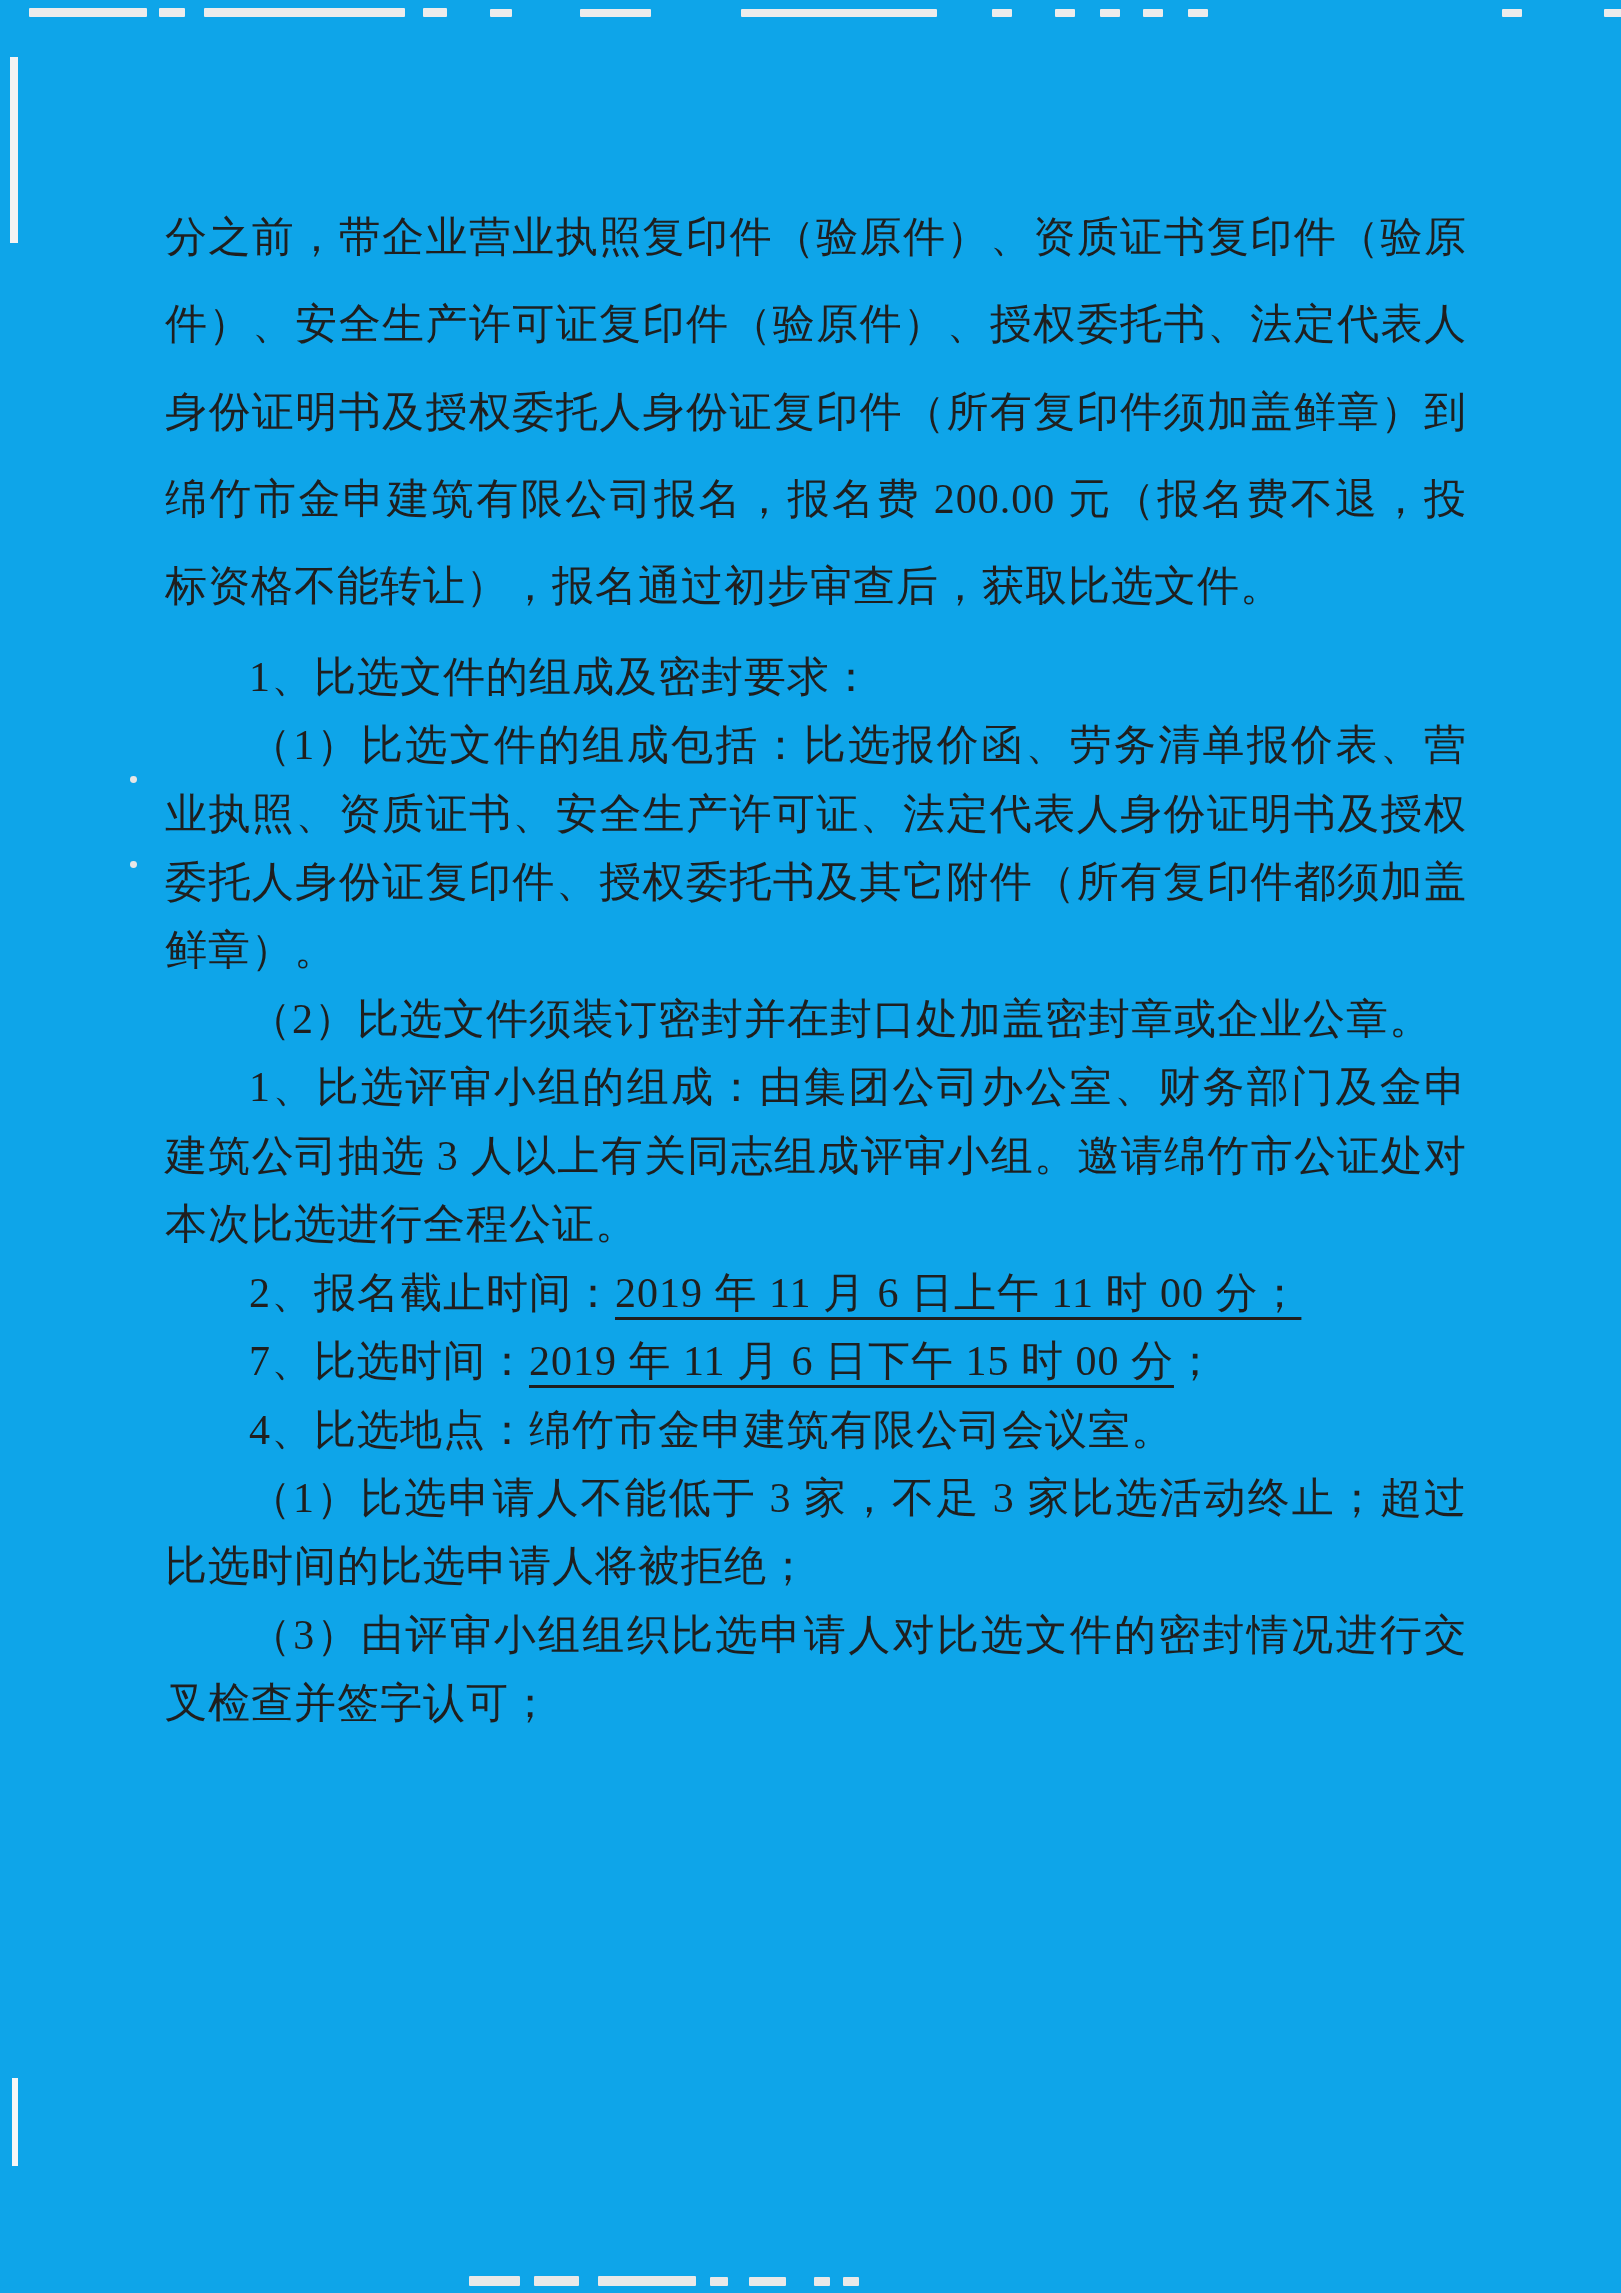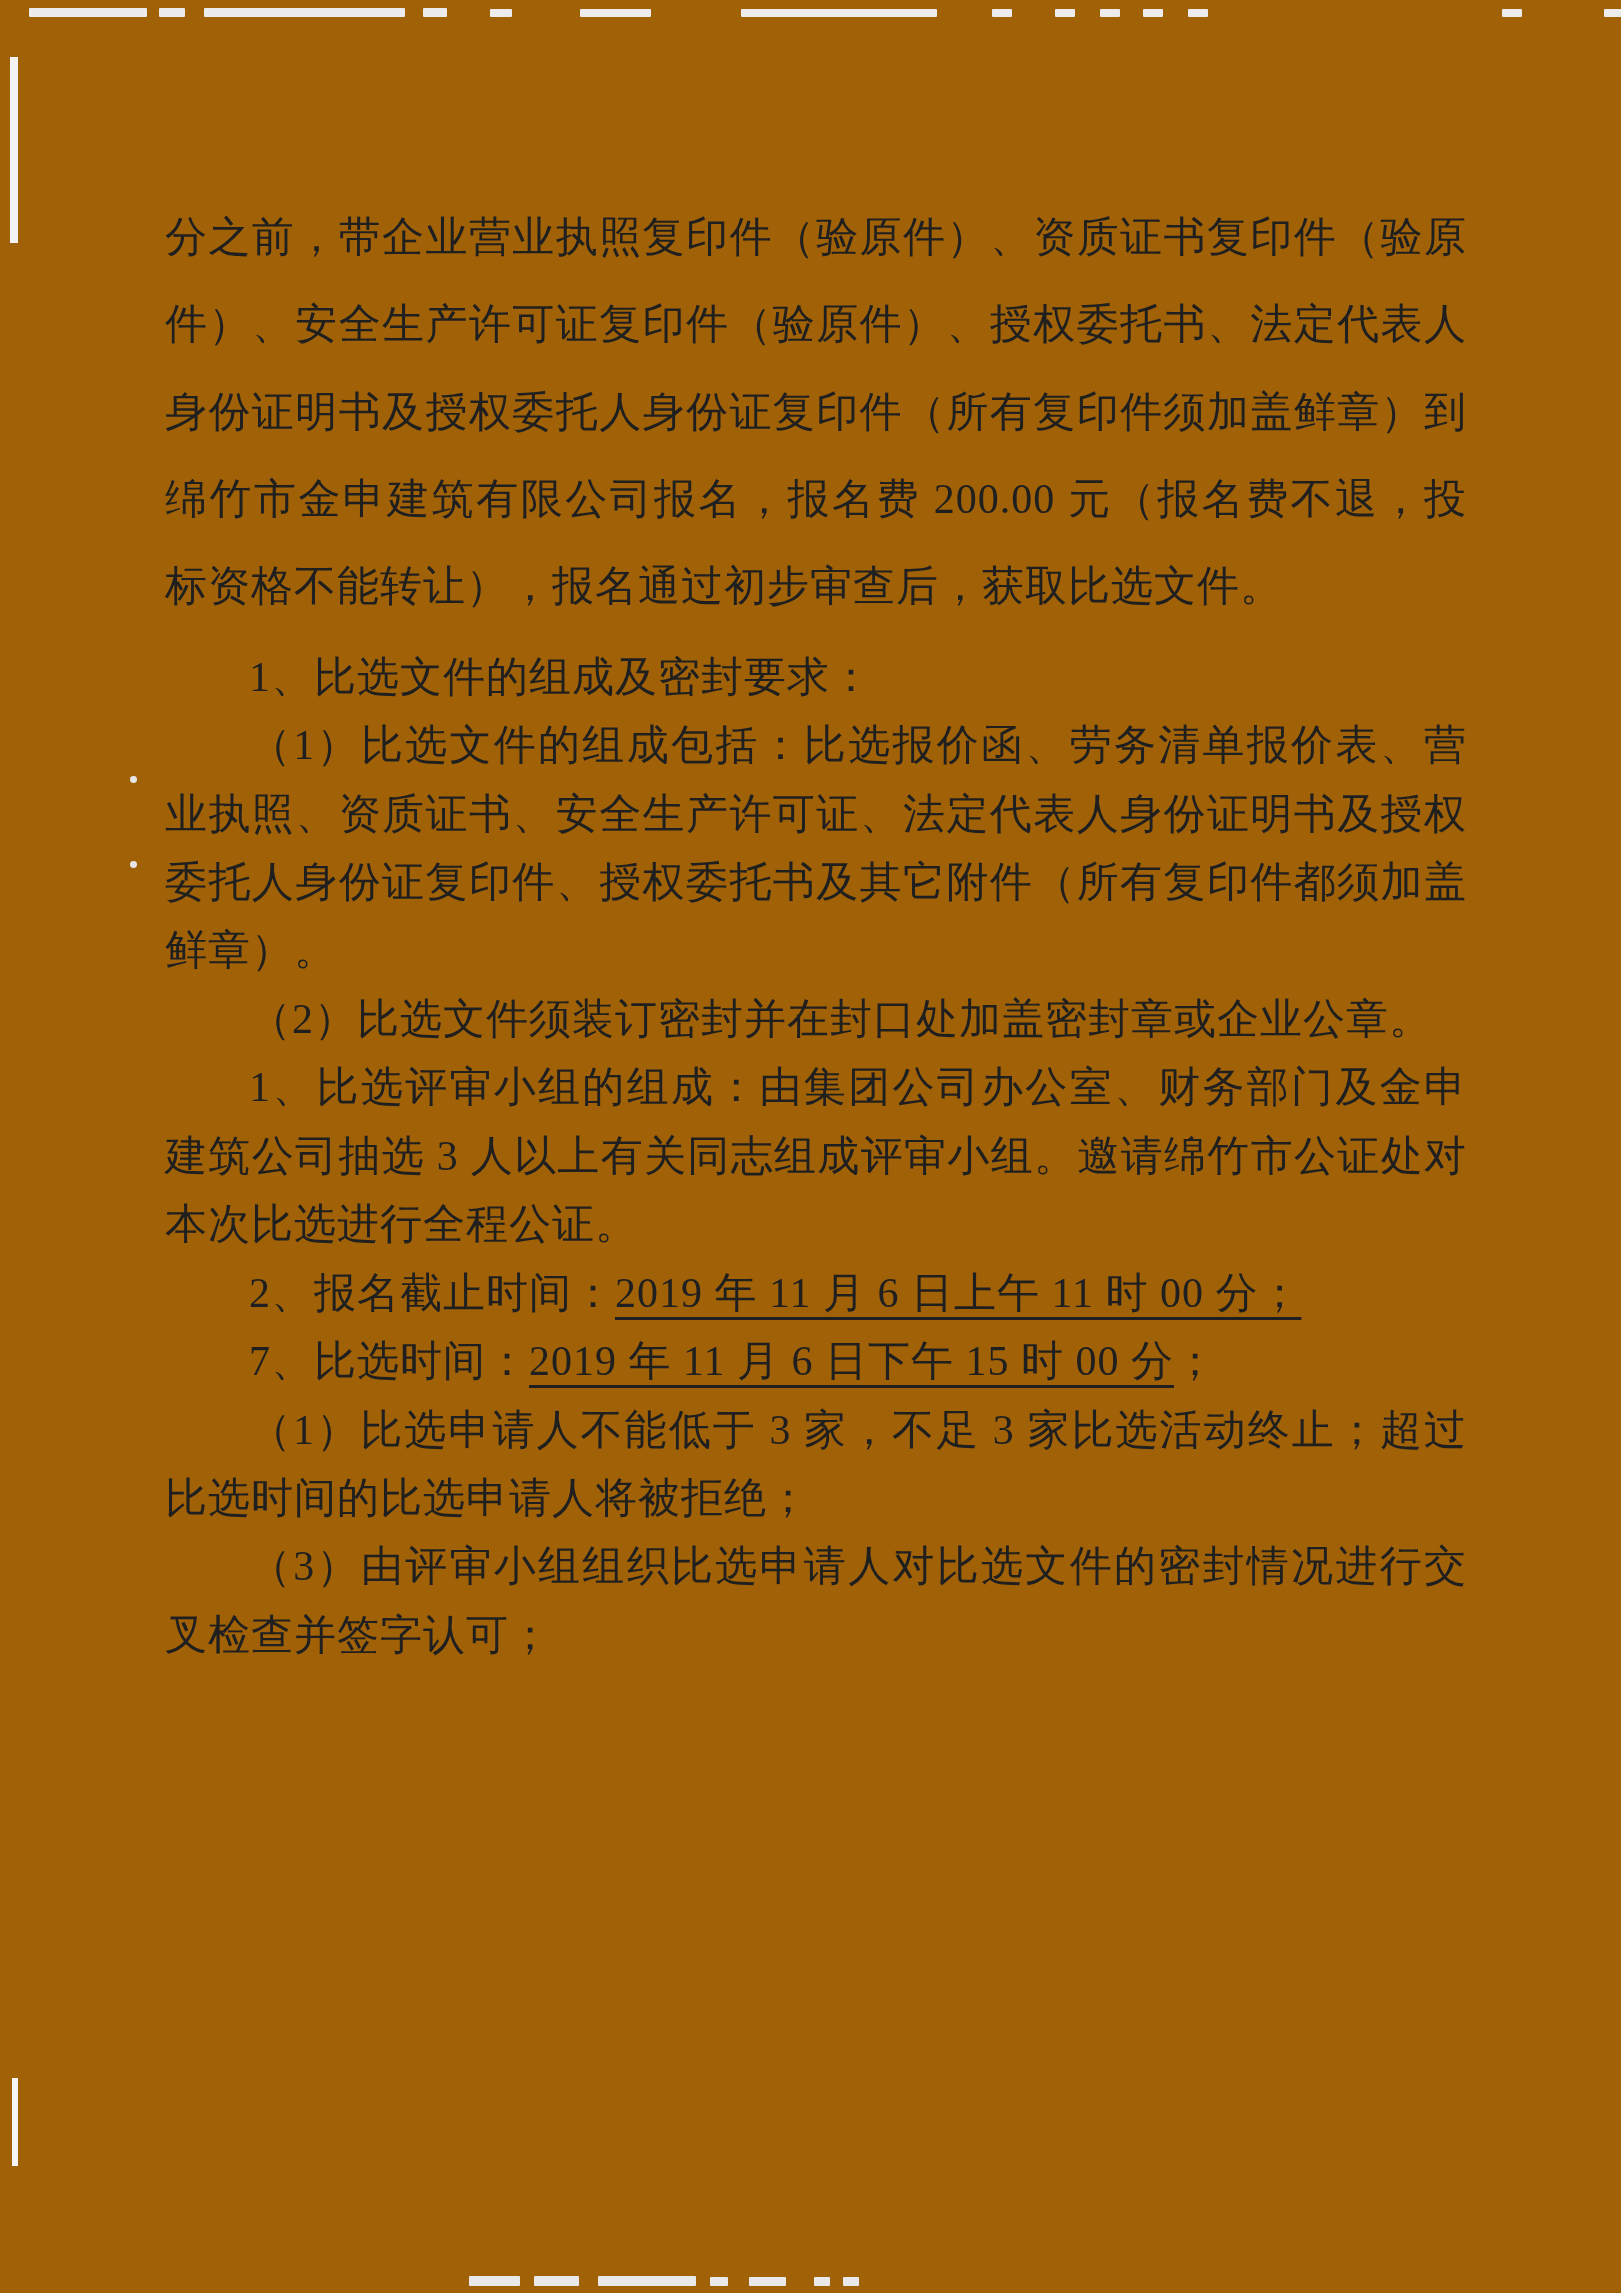--- a/index.html
+++ b/index.html
@@ -4,21 +4,21 @@
 <style>
   html,body{margin:0;padding:0;}
   body{
     width:1621px;height:2294px;
     background:#f4f4f4;
     font-family:"Liberation Serif","DejaVu Serif",serif;
   }
   .page{
     position:relative;
     width:1621px;height:2294px;
-    background:#a16207;
+    background:#0ea5e9;
     overflow:hidden;
     color:#1f1f1f;
   }
   
   .doc{
     position:absolute;
     left:165px;top:194px;
     width:1302px;
     font-size:42px;
     text-align:justify;
@@ -65,20 +65,21 @@
   <div class="speck" style="left:130px;top:861px;"></div>
 
   <main class="doc">
     <p class="p lh-wide">分之前，带企业营业执照复印件（验原件）、资质证书复印件（验原件）、安全生产许可证复印件（验原件）、授权委托书、法定代表人身份证明书及授权委托人身份证复印件（所有复印件须加盖鲜章）到绵竹市金申建筑有限公司报名，报名费 200.00 元（报名费不退，投标资格不能转让），报名通过初步审查后，获取比选文件。</p>
     <p class="p indent">1、比选文件的组成及密封要求：</p>
     <p class="p indent">（1）比选文件的组成包括：比选报价函、劳务清单报价表、营业执照、资质证书、安全生产许可证、法定代表人身份证明书及授权委托人身份证复印件、授权委托书及其它附件（所有复印件都须加盖鲜章）。</p>
     <p class="p indent">（2）比选文件须装订密封并在封口处加盖密封章或企业公章。</p>
     <p class="p indent">1、比选评审小组的组成：由集团公司办公室、财务部门及金申建筑公司抽选 3 人以上有关同志组成评审小组。邀请绵竹市公证处对本次比选进行全程公证。</p>
     <p class="p indent"><span>2、报名截止时间：</span><span class="u">2019 年 11 月 6 日上午 11 时 00 分；</span><span></span></p>
     <p class="p indent"><span>7、比选时间：</span><span class="u">2019 年 11 月 6 日下午 15 时 00 分</span><span>；</span></p>
+    <p class="p indent">4、比选地点：绵竹市金申建筑有限公司会议室。</p>
     <p class="p indent">（1）比选申请人不能低于 3 家，不足 3 家比选活动终止；超过比选时间的比选申请人将被拒绝；</p>
     <p class="p indent">（3）由评审小组组织比选申请人对比选文件的密封情况进行交叉检查并签字认可；</p>
   </main>
 
   <div class="dash b" style="left:469px;top:2276px;width:51px;height:9.8px;"></div>
   <div class="dash b" style="left:534px;top:2276px;width:45px;height:9.8px;"></div>
   <div class="dash b" style="left:598px;top:2276px;width:98px;height:9.8px;"></div>
   <div class="dash b" style="left:710px;top:2277px;width:17.6px;height:8.8px;"></div>
   <div class="dash b" style="left:749px;top:2277px;width:37px;height:8.8px;"></div>
   <div class="dash b" style="left:814px;top:2277px;width:15.7px;height:8.8px;"></div>

